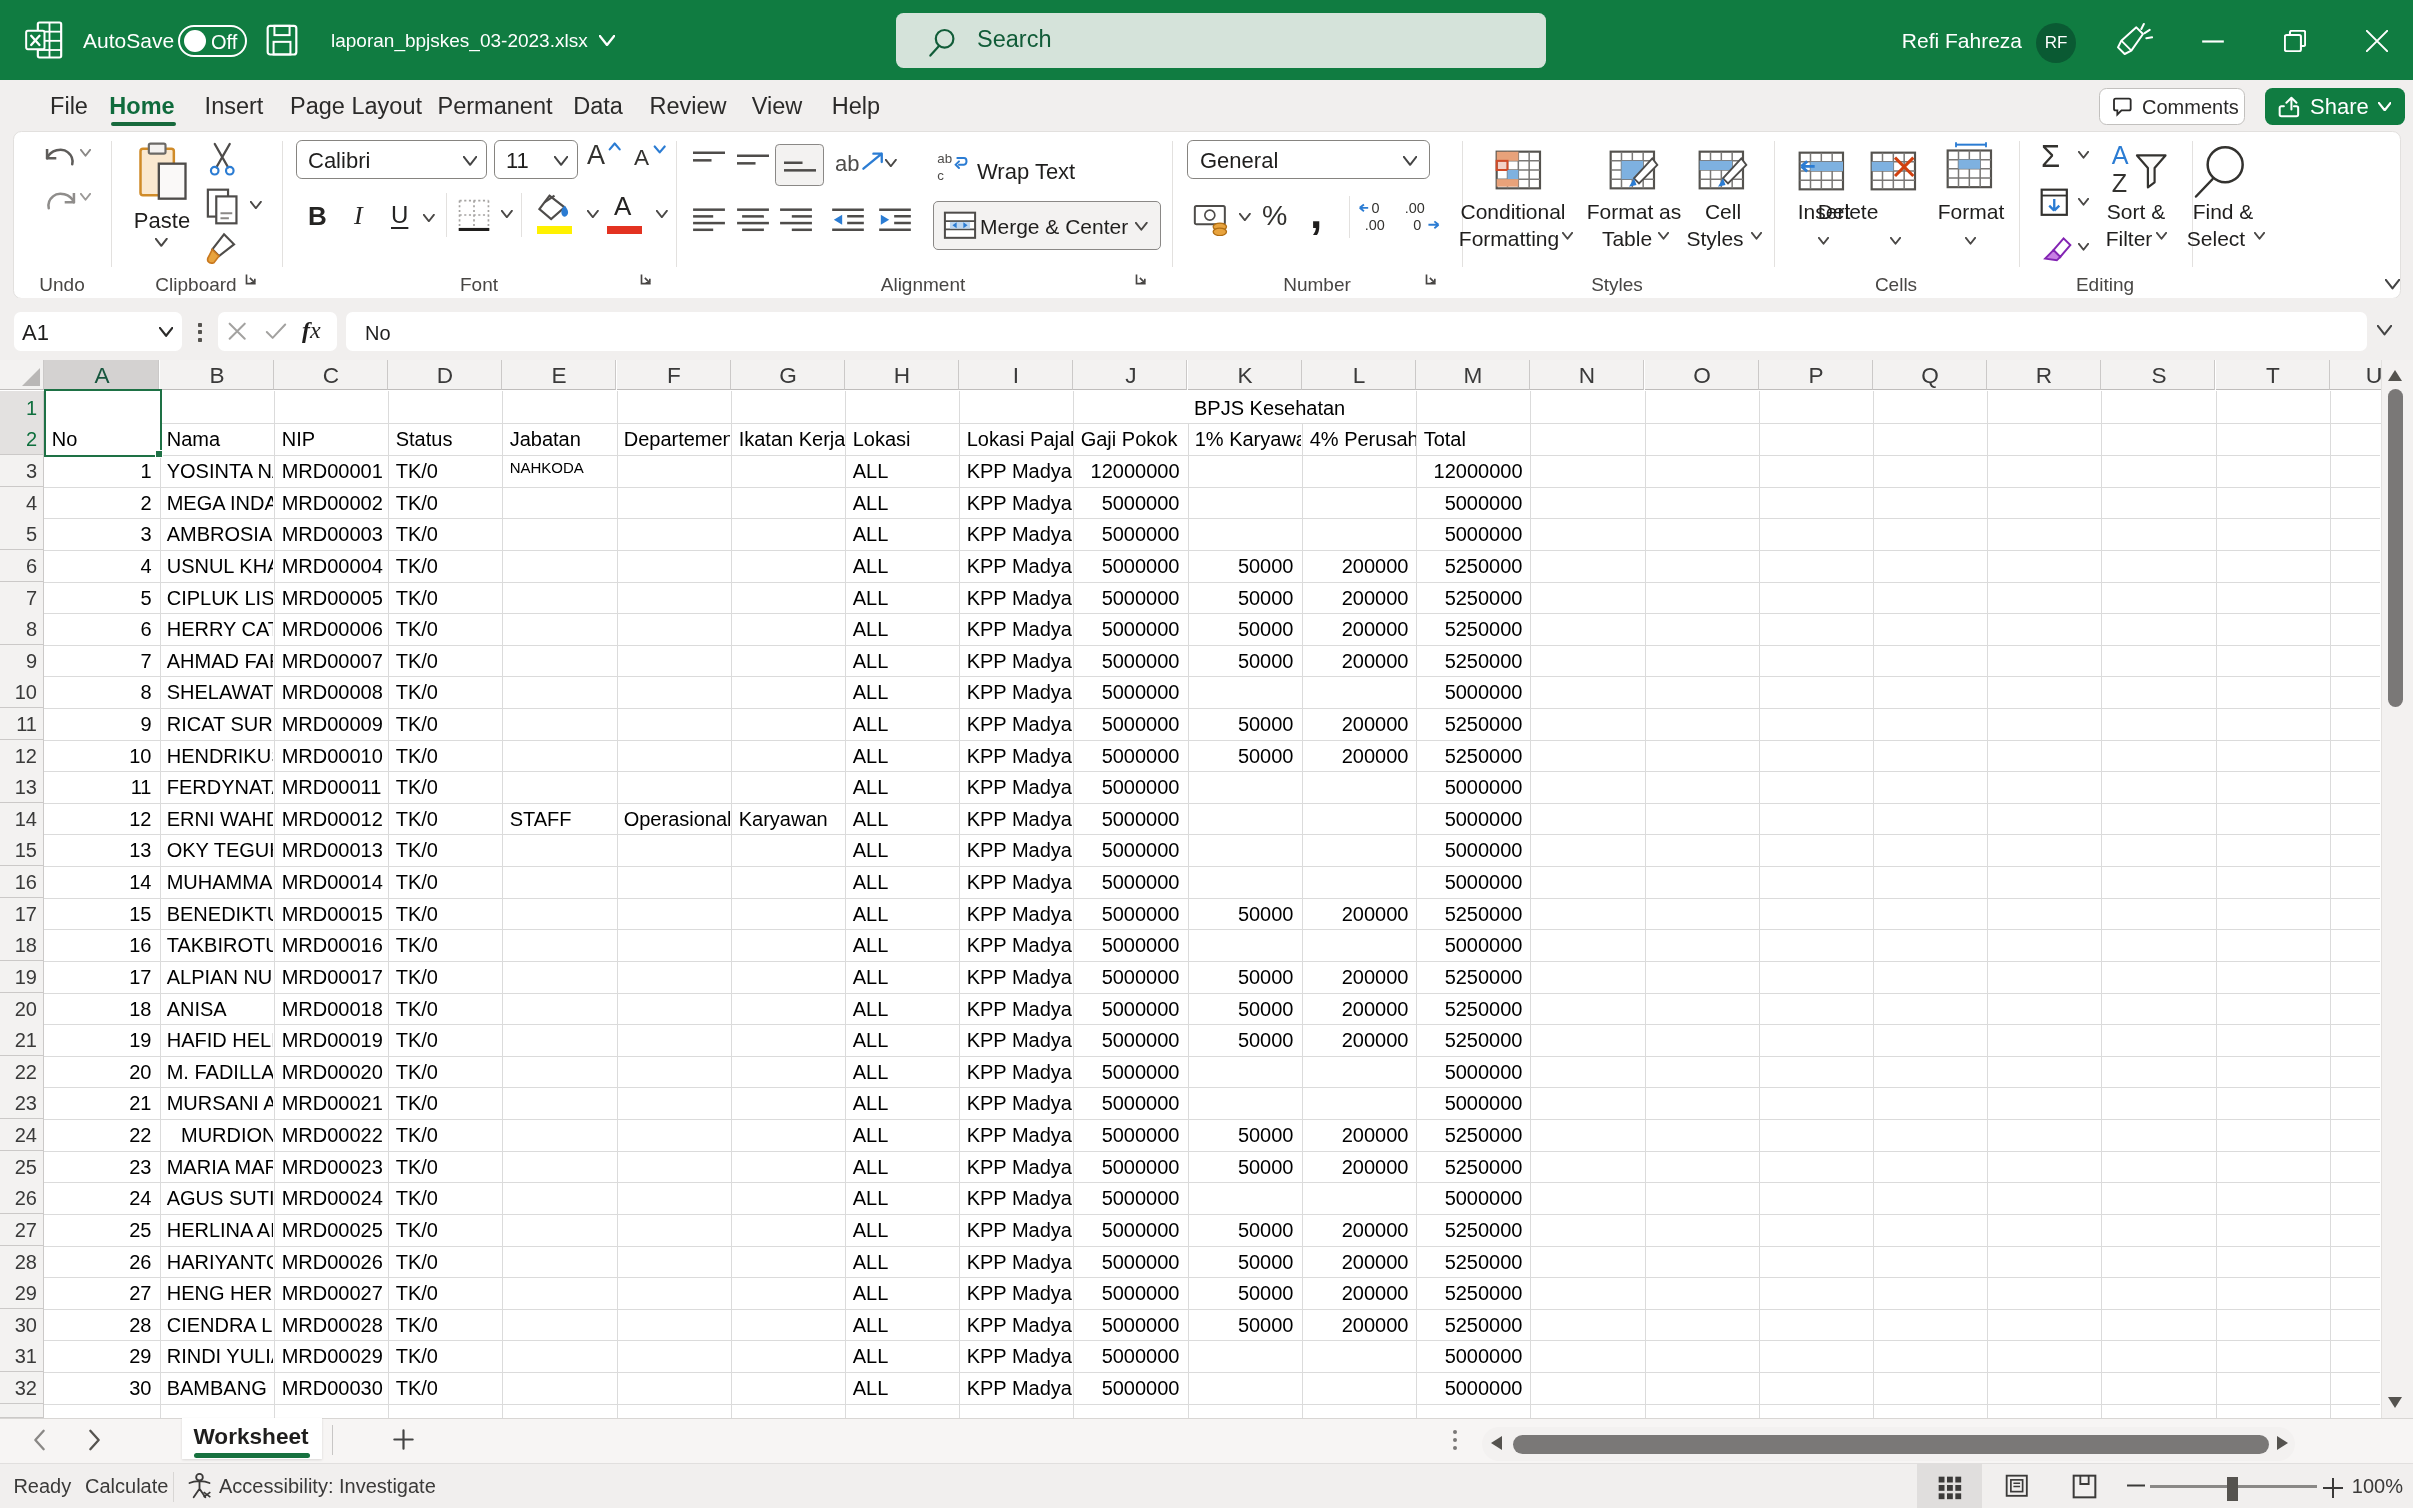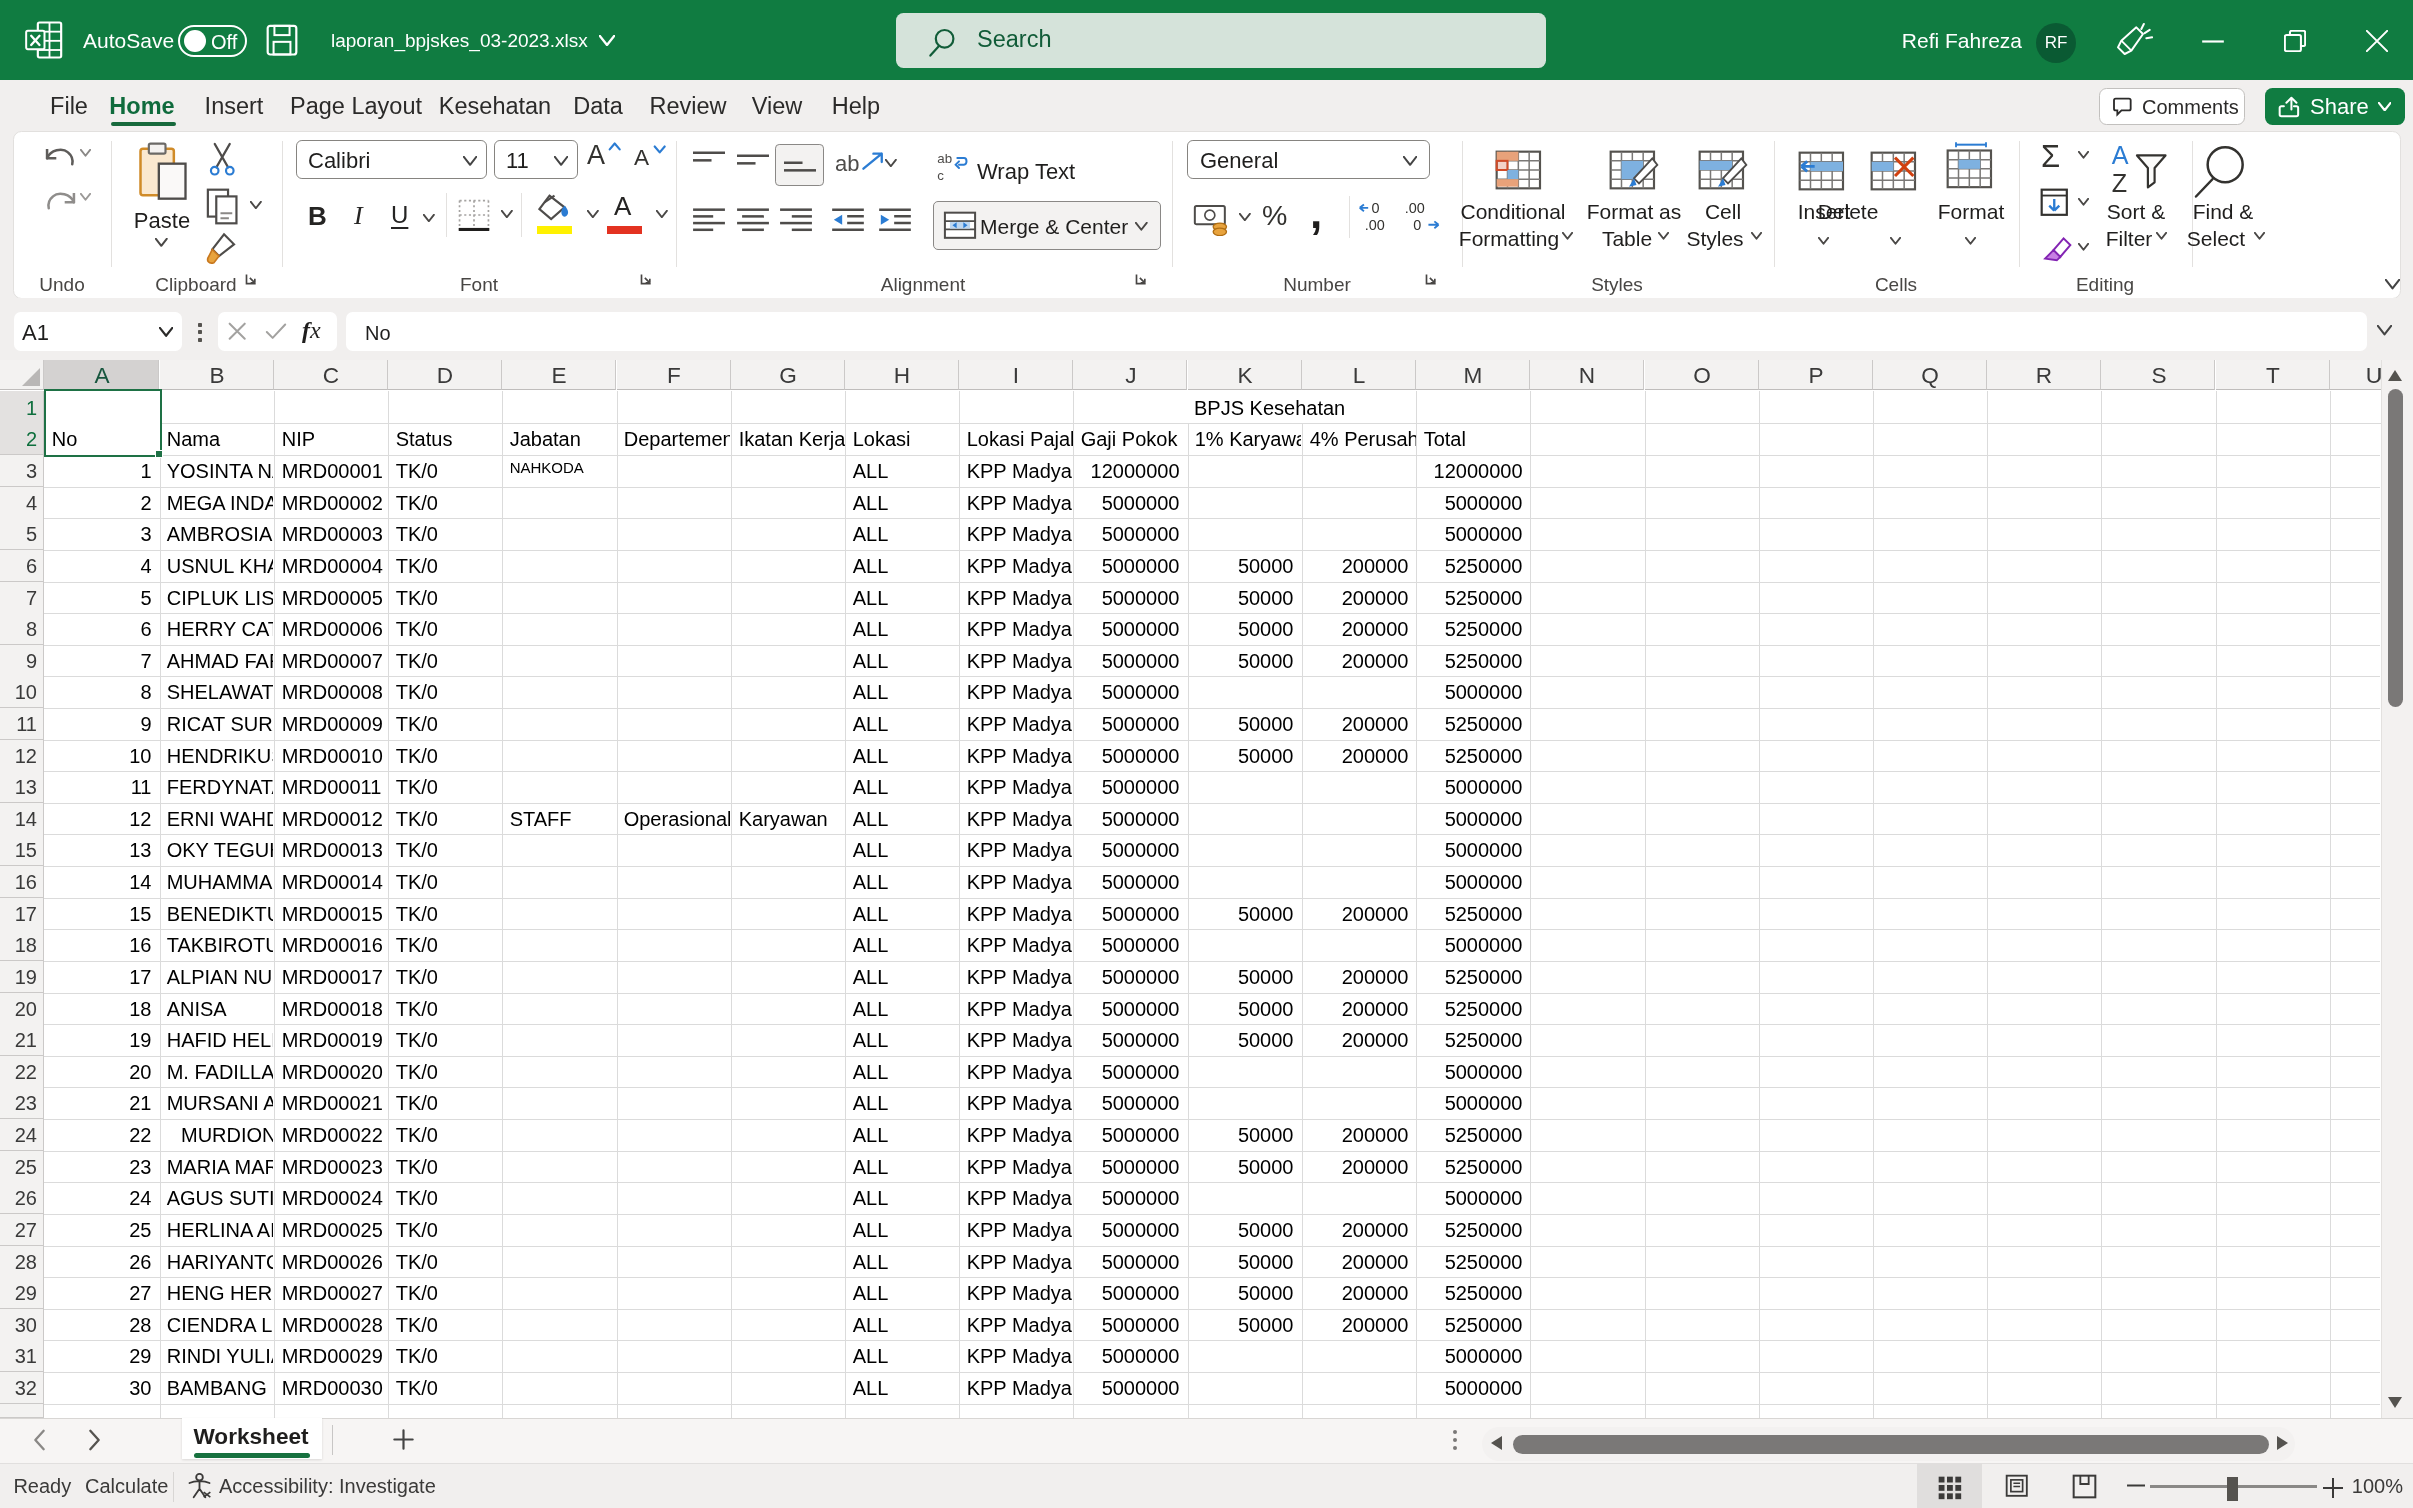--- a/index.html
+++ b/index.html
@@ -46,21 +46,21 @@
       <path d="M7 6 V3 a2 2 0 0 1 2-2 h14 a2 2 0 0 1 2 2 v14 a2 2 0 0 1-2 2 h-3" stroke="#fff" stroke-width="2.4"></path>
     </svg>
 <svg style="position:absolute;left:2366px;top:30px;" width="22" height="22" viewBox="0 0 26 26" fill="none">
       <path d="M1 1 L25 25 M25 1 L1 25" stroke="#fff" stroke-width="2.4" stroke-linecap="round"></path>
     </svg>
 <div style="position:absolute;left:0;top:80px;width:2413px;height:51px;background:#F1EFEE"></div>
 <div style="position:absolute;left:69px;top:95px;transform:translateX(-50%);font-size:23.5px;color:#2b2a29;font-weight:400;white-space:nowrap;line-height:1;">File</div>
 <div style="position:absolute;left:142px;top:95px;transform:translateX(-50%);font-size:23.5px;color:#0F6B3C;font-weight:700;white-space:nowrap;line-height:1;">Home</div>
 <div style="position:absolute;left:234px;top:95px;transform:translateX(-50%);font-size:23.5px;color:#2b2a29;font-weight:400;white-space:nowrap;line-height:1;">Insert</div>
 <div style="position:absolute;left:356px;top:95px;transform:translateX(-50%);font-size:23.5px;color:#2b2a29;font-weight:400;white-space:nowrap;line-height:1;">Page Layout</div>
-<div style="position:absolute;left:495px;top:95px;transform:translateX(-50%);font-size:23.5px;color:#2b2a29;font-weight:400;white-space:nowrap;line-height:1;">Kesehatan</div>
+<div style="position:absolute;left:495px;top:95px;transform:translateX(-50%);font-size:23.5px;color:#2b2a29;font-weight:400;white-space:nowrap;line-height:1;">Permanent</div>
 <div style="position:absolute;left:598px;top:95px;transform:translateX(-50%);font-size:23.5px;color:#2b2a29;font-weight:400;white-space:nowrap;line-height:1;">Data</div>
 <div style="position:absolute;left:688px;top:95px;transform:translateX(-50%);font-size:23.5px;color:#2b2a29;font-weight:400;white-space:nowrap;line-height:1;">Review</div>
 <div style="position:absolute;left:777px;top:95px;transform:translateX(-50%);font-size:23.5px;color:#2b2a29;font-weight:400;white-space:nowrap;line-height:1;">View</div>
 <div style="position:absolute;left:856px;top:95px;transform:translateX(-50%);font-size:23.5px;color:#2b2a29;font-weight:400;white-space:nowrap;line-height:1;">Help</div>
 <div style="position:absolute;left:111px;top:122px;width:65px;height:4.2px;border-radius:2.5px;background:#17693C;"></div>
 <div style="position:absolute;left:2099px;top:88px;width:146px;height:37px;background:#fff;border:1.3px solid #C2C0BE;border-radius:7.5px;"></div>
 <svg style="position:absolute;left:2113px;top:97px;" width="22" height="20" viewBox="0 0 26 24" fill="none">
       <path d="M3 2 h16 a2 2 0 0 1 2 2 v10 a2 2 0 0 1-2 2 h-9 l-5 5 v-5 h-2 a2 2 0 0 1-2-2 V4 a2 2 0 0 1 2-2 Z" stroke="#2b2a29" stroke-width="2.2"></path>
     </svg>
 <div style="position:absolute;left:2142px;top:97px;font-size:20px;color:#2b2a29;font-weight:400;white-space:nowrap;line-height:1;">Comments</div>

